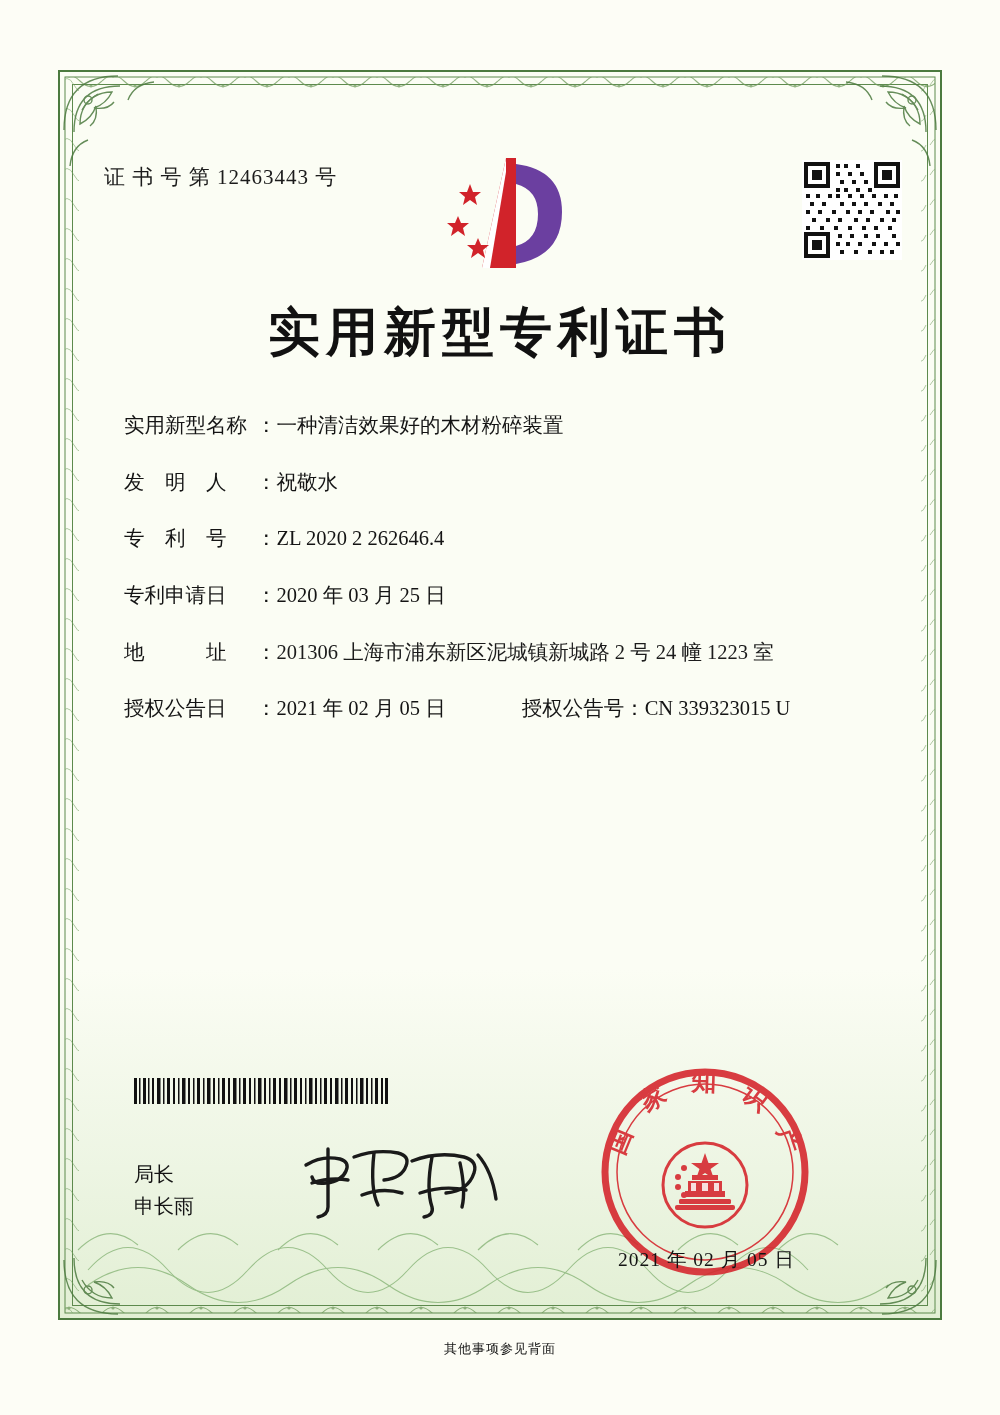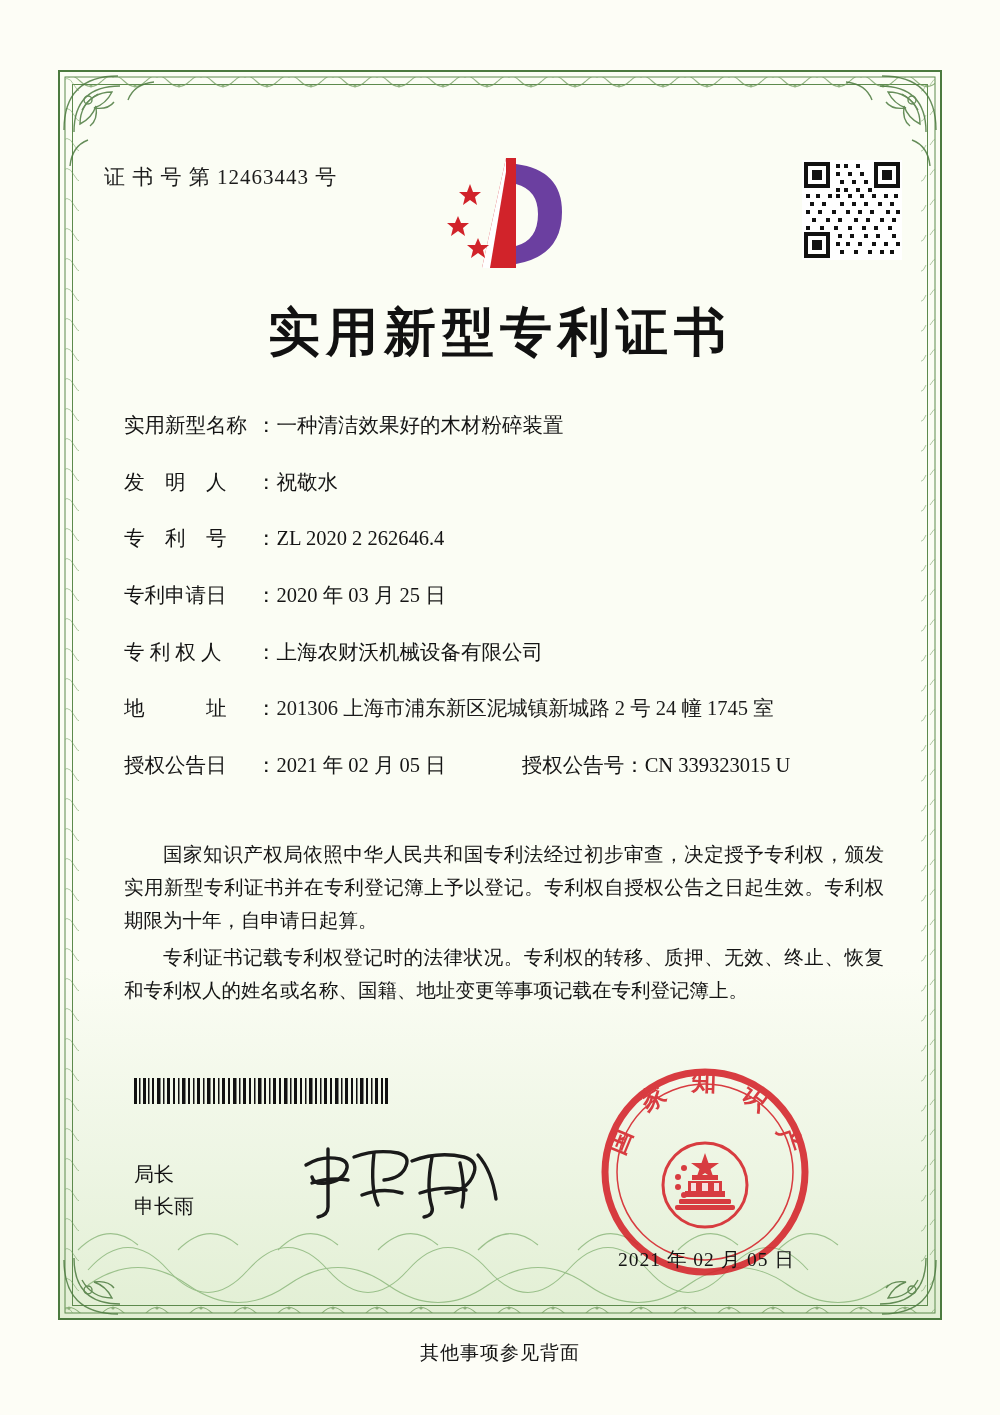--- a/index.html
+++ b/index.html
@@ -170,21 +170,21 @@
     left: 0; right: 0; top: 1330px;
     text-align: center;
     font-size: 19px;
     color: #141414;
   }
 
   .footnote {
     position: absolute;
     left: 0; right: 0; top: 1340px;
     text-align: center;
-    font-size: 19px;
+    font-size: 13px;
     color: #141414;
     letter-spacing: 1px;
   }
 </style>
 </head>
 <body>
 
 <div id="certificate">
 
   <div class="frame-outer"></div>
@@ -357,34 +357,27 @@
     <div class="field-row">
       <span class="field-label">发　明　人</span><span>：</span><span class="field-value">祝敬水</span>
     </div>
     <div class="field-row">
       <span class="field-label">专　利　号</span><span>：</span><span class="field-value">ZL 2020 2 262646.4</span>
     </div>
     <div class="field-row">
       <span class="field-label">专利申请日</span><span>：</span><span class="field-value">2020 年 03 月 25 日</span>
     </div>
     <div class="field-row">
-      <span class="field-label">专 利 权 人</span><span>：</span><span class="field-value">上海农财沃机械设备有限公司</span>
-    </div>
-    <div class="field-row">
-      <span class="field-label">地　　　址</span><span>：</span><span class="field-value addr">201306 上海市浦东新区泥城镇新城路 2 号 24 幢 1745 室</span>
+      <span class="field-label">地　　　址</span><span>：</span><span class="field-value addr">201306 上海市浦东新区泥城镇新城路 2 号 24 幢 1223 室</span>
     </div>
     <div class="field-row two-col">
       <span class="field-label">授权公告日</span><span>：</span><span class="field-value">2021 年 02 月 05 日</span><span class="second-label">授权公告号</span><span>：</span><span class="field-value">CN 339323015 U</span>
     </div>
   </div>
 
-  <div class="paragraphs">
-    <p>国家知识产权局依照中华人民共和国专利法经过初步审查，决定授予专利权，颁发实用新型专利证书并在专利登记簿上予以登记。专利权自授权公告之日起生效。专利权期限为十年，自申请日起算。</p>
-    <p>专利证书记载专利权登记时的法律状况。专利权的转移、质押、无效、终止、恢复和专利权人的姓名或名称、国籍、地址变更等事项记载在专利登记簿上。</p>
-  </div>
 
   <svg class="barcode" viewBox="0 0 254 26" preserveAspectRatio="none">
     <g fill="#111">
       <rect x="0" y="0" width="3" height="26"></rect>
         <rect x="5" y="0" width="1.5" height="26"></rect>
         <rect x="9" y="0" width="3" height="26"></rect>
       <rect x="14" y="0" width="1.5" height="26"></rect>
         <rect x="18" y="0" width="2" height="26"></rect>
         <rect x="23" y="0" width="3.5" height="26"></rect>
       <rect x="29" y="0" width="1.5" height="26"></rect>

